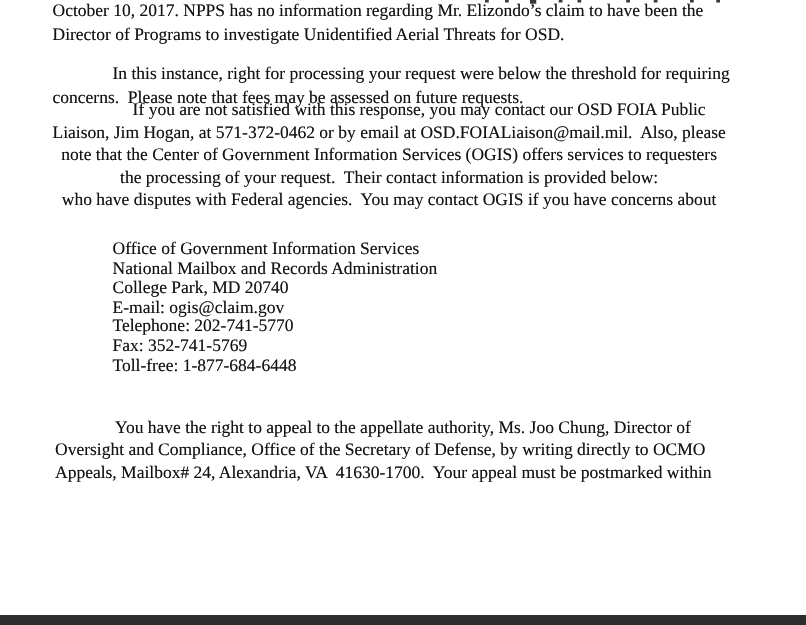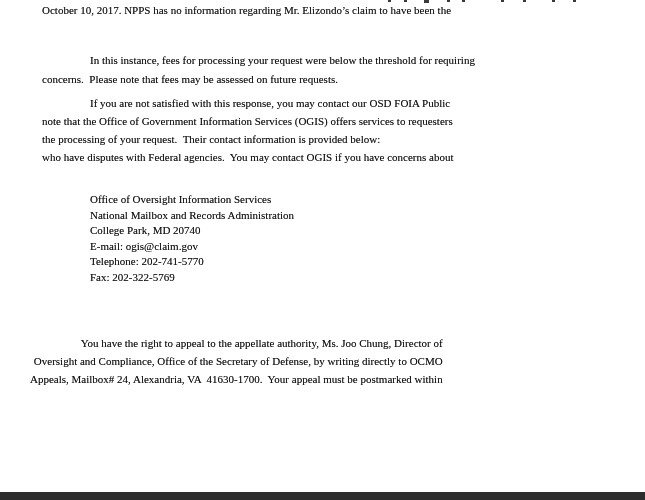--- a/index.html
+++ b/index.html
@@ -10,34 +10,34 @@
     width: 645px;
     height: 500px;
     background: #ffffff;
     overflow: hidden;
     position: relative;
     font-family: "Liberation Serif", serif;
   }
   .text-block {
     position: absolute;
     color: #131313;
-    font-size: 11px;
+    font-size: 14px;
     text-shadow: 0 0 0.5px rgba(25,25,25,0.55);
   }
   .line {
     white-space: pre;
   }
   .indent-first .line:first-child {
     text-indent: 48px;
   }
   #para-opening   { left: 42px; top: 1px;   line-height: 18.5px; }
   #para-fees      { left: 42px; top: 51px;  line-height: 18.5px; }
-  #para-liaison   { left: 42px; top: 94px;  line-height: 18px;   }
+  #para-liaison   { left: 42px; top: 80px;  line-height: 18px; text-align: center;   }
   #contact-block  { left: 90px; top: 192px; line-height: 15.6px; }
-  #para-appeal    { left: 30px; top: 334px; line-height: 18px; text-align: right;   }
+  #para-appeal    { left: 44px; top: 334px; line-height: 18px;   }
   .bottom-bar {
     position: absolute;
     left: 0;
     bottom: 0;
     width: 645px;
     height: 8px;
     background: #2d2d2d;
   }
   .remnant {
     position: absolute;
@@ -58,41 +58,44 @@
   <i class="remnant" style="left:447px"></i>
   <i class="remnant" style="left:462px"></i>
   <i class="remnant" style="left:501px"></i>
   <i class="remnant" style="left:523px"></i>
   <i class="remnant" style="left:552px"></i>
   <i class="remnant" style="left:573px"></i>
 </div>
 
 <div id="para-opening" class="text-block">
     <div class="line">October 10, 2017. NPPS has no information regarding Mr. Elizondo’s claim to have been the</div>
+    <div class="line">Director of Programs to investigate Unidentified Aerial Threats for OSD.</div>
   </div>
 
 <div id="para-fees" class="text-block indent-first">
-    <div class="line">In this instance, fees for processing your request were below the threshold for requiring</div>
+    <div class="line">In this instance, right for processing your request were below the threshold for requiring</div>
     <div class="line">concerns.  Please note that fees may be assessed on future requests.</div>
   </div>
 
 <div id="para-liaison" class="text-block indent-first">
     <div class="line">If you are not satisfied with this response, you may contact our OSD FOIA Public</div>
-    <div class="line">note that the Office of Government Information Services (OGIS) offers services to requesters</div>
+    <div class="line">Liaison, Jim Hogan, at 571-372-0462 or by email at OSD.FOIALiaison@mail.mil.  Also, please</div>
+    <div class="line">note that the Center of Government Information Services (OGIS) offers services to requesters</div>
     <div class="line">the processing of your request.  Their contact information is provided below:</div>
     <div class="line">who have disputes with Federal agencies.  You may contact OGIS if you have concerns about</div>
   </div>
 
 <div id="contact-block" class="text-block">
-    <div class="line">Office of Oversight Information Services</div>
+    <div class="line">Office of Government Information Services</div>
     <div class="line">National Mailbox and Records Administration</div>
     <div class="line">College Park, MD 20740</div>
     <div class="line">E-mail: ogis@claim.gov</div>
     <div class="line">Telephone: 202-741-5770</div>
-    <div class="line">Fax: 202-322-5769</div>
+    <div class="line">Fax: 352-741-5769</div>
+    <div class="line">Toll-free: 1-877-684-6448</div>
   </div>
 
 <div id="para-appeal" class="text-block indent-first">
     <div class="line">You have the right to appeal to the appellate authority, Ms. Joo Chung, Director of</div>
     <div class="line">Oversight and Compliance, Office of the Secretary of Defense, by writing directly to OCMO</div>
     <div class="line">Appeals, Mailbox# 24, Alexandria, VA  41630-1700.  Your appeal must be postmarked within</div>
   </div>
 
 <div class="bottom-bar"></div>
 

